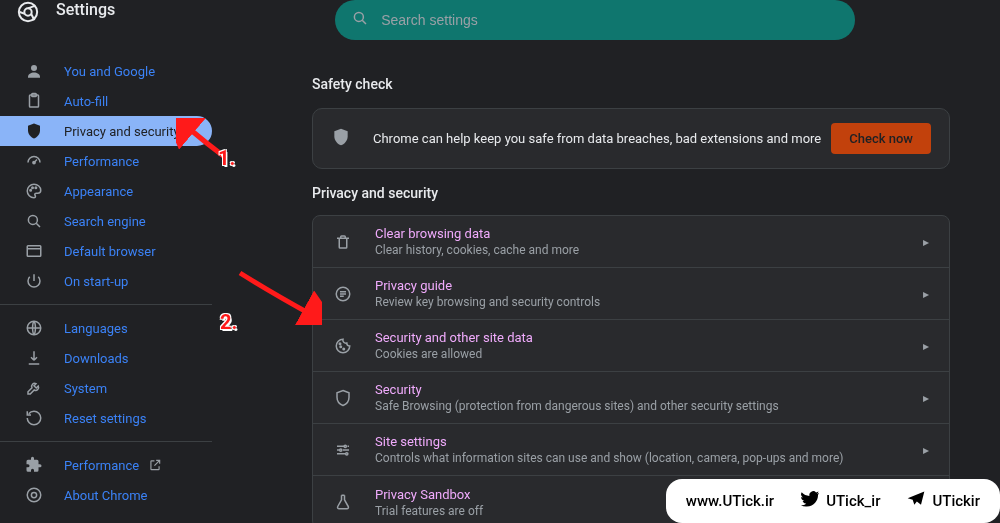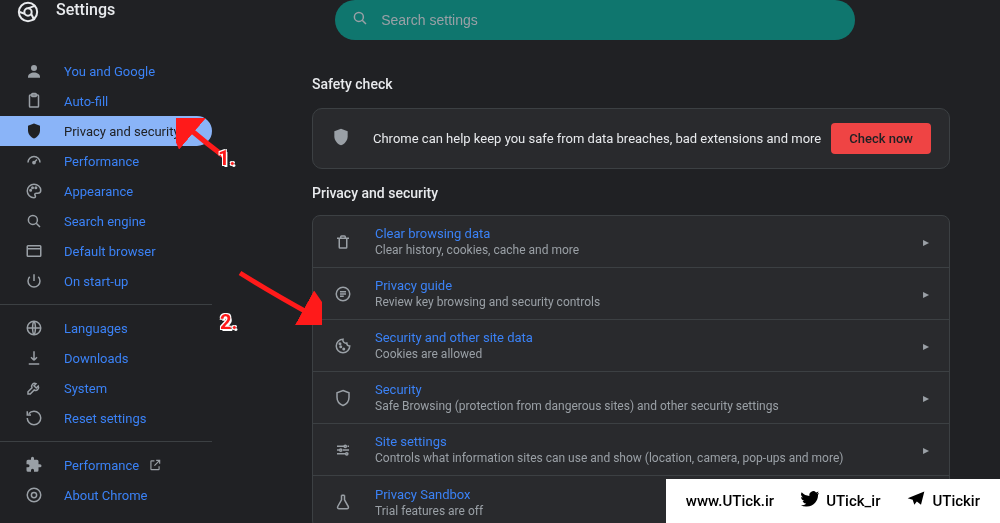--- a/index.html
+++ b/index.html
@@ -64,57 +64,57 @@
     margin: 16px 0 14px 0;
   }
   .card {
     background: #292a2d; border: 1px solid #3c4043;
     border-radius: 10px; padding: 14px 18px;
     display: flex; align-items: center; margin-top: 16px;
   }
   .card .cicon { color: #9aa0a6; margin-right: 22px; }
   .card .ctext { flex: 1; font-size: 13px; color: #e8eaed; }
   .btn {
-    background: #ef4444; color: #202124;
+    background: #c2410c; color: #202124;
     border-radius: 4px; padding: 8px 18px;
     font-size: 13px; font-weight: 500; cursor: pointer;
   }
   .list-card {
     background: #292a2d; border: 1px solid #3c4043;
     border-radius: 8px; overflow: hidden;
   }
   .row {
     display: flex; align-items: center;
     padding: 10px 20px; min-height: 52px;
     border-bottom: 1px solid #3c4043;
     cursor: pointer;
   }
   .row:last-child { border-bottom: none; }
   .row .ricon {
     width: 20px; color: #9aa0a6; margin-right: 22px;
     display: inline-flex; align-items: center; justify-content: center;
   }
   .row .rtexts { flex: 1; }
-  .row .rtitle { font-size: 13px; color: #3b82f6; margin-bottom: 2px; }
+  .row .rtitle { font-size: 13px; color: #f0abfc; margin-bottom: 2px; }
   .row .rsub { font-size: 12px; color: #9aa0a6; }
   .row .chev { color: #9aa0a6; font-size: 12px; }
   .arrow {
     position: absolute; pointer-events: none;
   }
   .arrow svg { display: block; }
   .callout {
     position: absolute;
     font-size: 20px; font-weight: 700; color: #ff1a1a;
     text-shadow: 1.5px 1.5px 0 #fff, -1px -1px 0 #fff, 1px -1px 0 #fff, -1px 1px 0 #fff;
   }
   .footer-strip {
     position: absolute; right: 0; bottom: 0;
     background: #ffffff; color: #000;
     display: flex; align-items: center; gap: 26px;
-    padding: 10px 20px; font-size: 15px; font-weight: 500;
+    padding: 10px 20px; font-size: 15px; font-weight: 500; border-radius: 16px;
   }
   .footer-strip .fitem { display: flex; align-items: center; gap: 6px; }
 </style>
 </head>
 <body>
 
 <div class="header">
   <span class="chrome-logo">
     <svg width="22" height="22" viewBox="0 0 24 24">
         <circle cx="12" cy="12" r="10" fill="none" stroke="#e8eaed" stroke-width="2.2"></circle>

